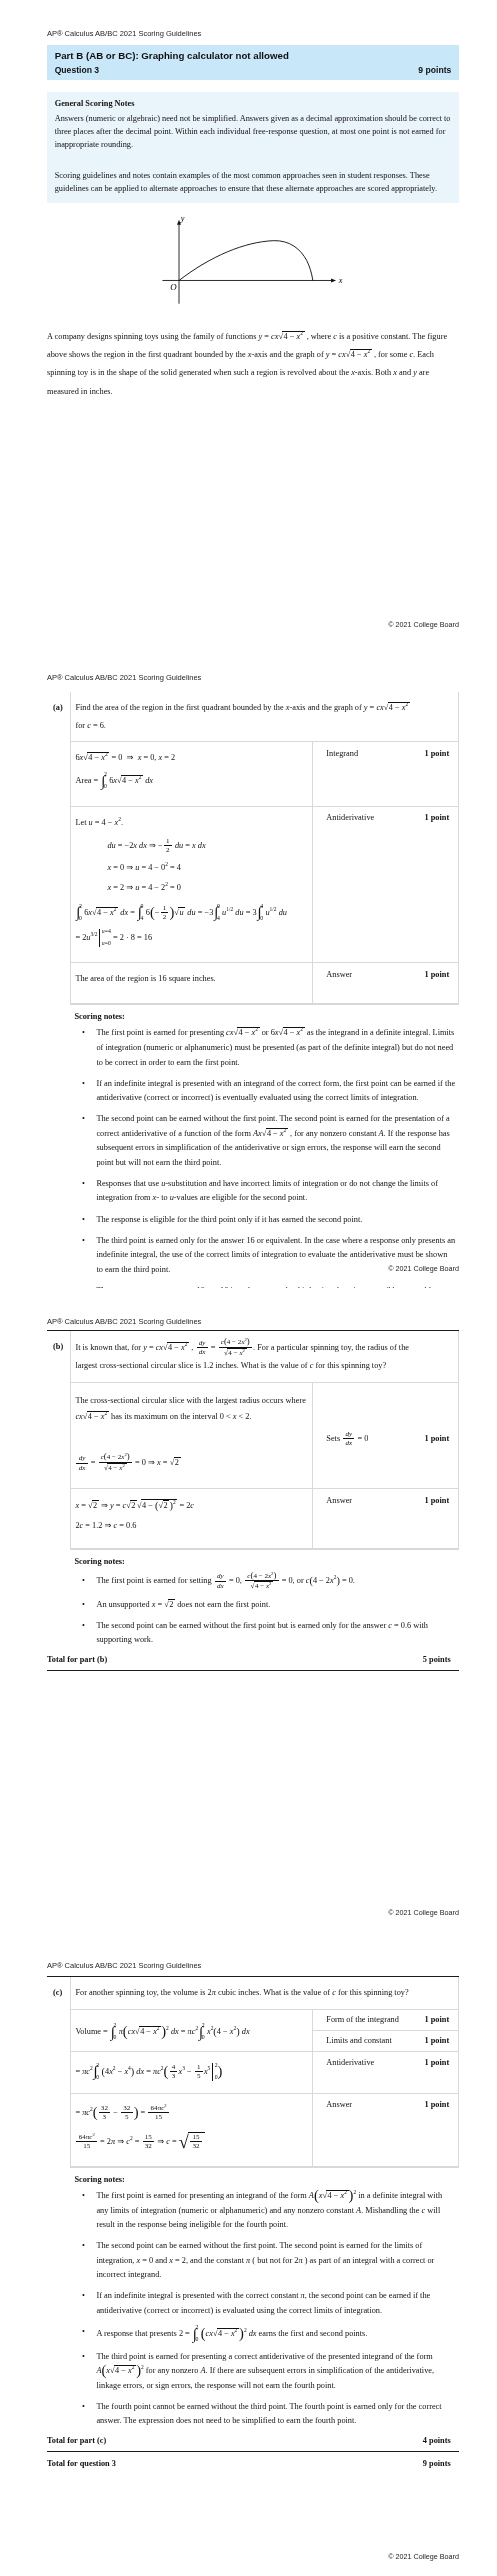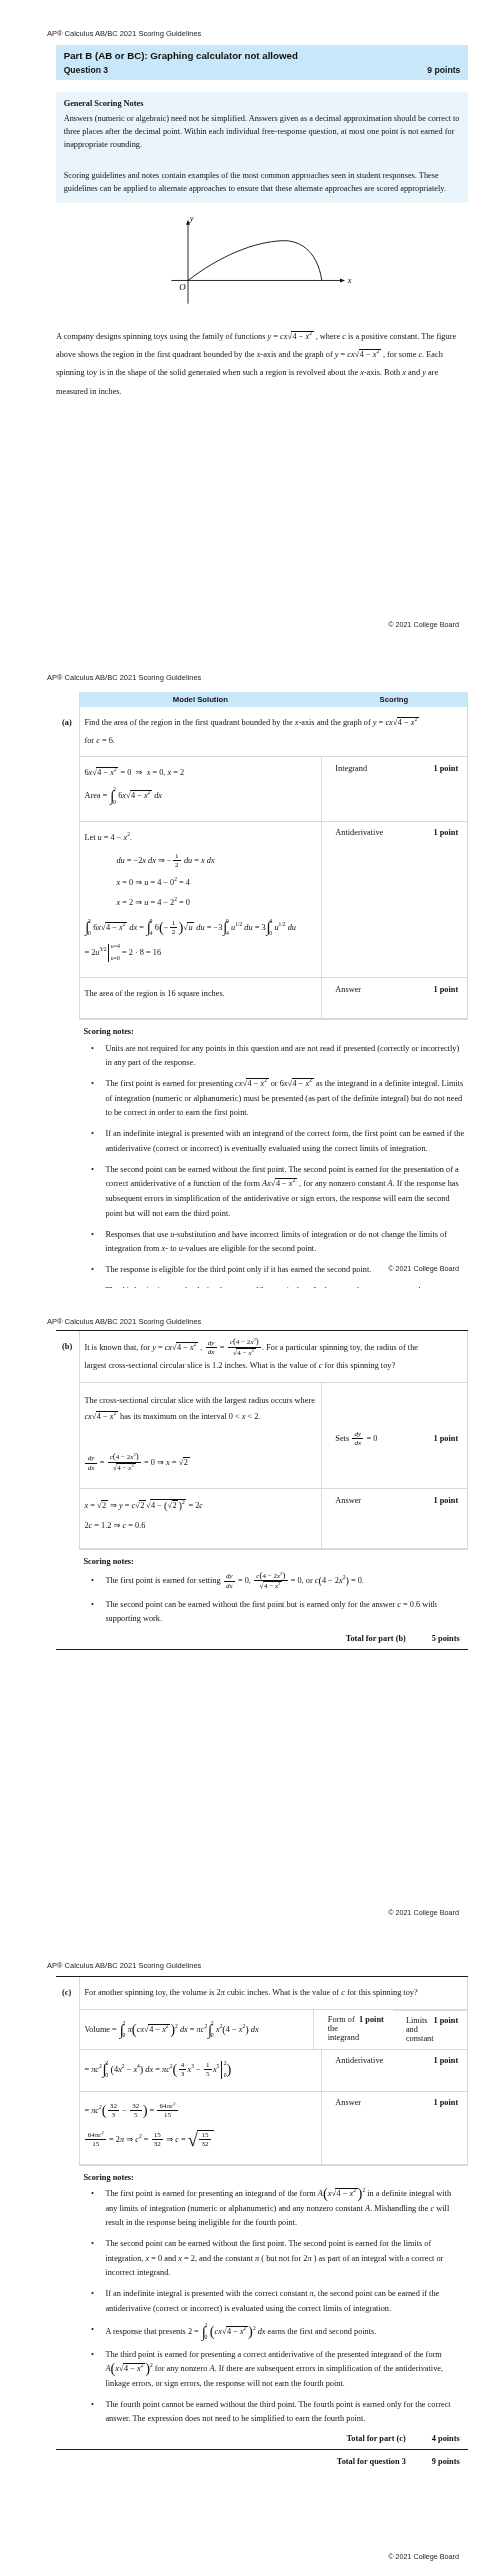--- a/index.html
+++ b/index.html
@@ -3,21 +3,21 @@
 <meta charset="utf-8">
 <style>
   html,body { margin:0; padding:0; background:#ffffff; }
   #canvas { position:relative; width:498px; height:2576px; background:#fff;
             font-family:"Liberation Serif", serif; color:#111; }
   .page { position:absolute; left:0; width:498px; height:644px; background:#fff; }
   .ap-header { position:absolute; top:29px; left:47px;
                font-family:"Liberation Sans", sans-serif; font-size:7.5px; color:#1d1d1d; }
   .pfoot { position:absolute; right:39px; bottom:15px;
            font-family:"Liberation Sans", sans-serif; font-size:7.2px; color:#1d1d1d; }
-  .body { position:absolute; left:56px; width:412px; }
+  .body { position:absolute; left:47px; width:412px; }
 
   
   .banner { background:#c8e7f8; padding:5px 7.7px 5.5px 7.7px; }
   .banner-title { font-family:"Liberation Sans", sans-serif; font-weight:bold; font-size:9.7px; color:#101010; }
   .banner-row { display:flex; justify-content:space-between; margin-top:3.9px;
                 font-family:"Liberation Sans", sans-serif; font-weight:bold; font-size:8.6px; }
   .gsn { background:#eaf4fb; margin-top:11.6px; padding:5.5px 7.7px 7.7px 7.7px; font-size:8.3px; line-height:1.6; }
   .gsn h3 { margin:0 0 1.1px 0; font-size:8.3px; }
   .gsn p { margin:0; }
   .gsn p + p { margin-top:17px; }
@@ -33,34 +33,34 @@
   .thr { width:147px; }
   .qrow { position:relative; padding:7.2px 8.8px 7.2px 4.4px; border-bottom:0.6px solid #d9d9d9;
           font-size:8.3px; line-height:2.1; }
   .plabel { position:absolute; left:-18px; top:7.2px; font-weight:bold; font-size:8.3px; }
   .srow { display:flex; border-bottom:0.6px solid #d9d9d9; }
   .srow:last-child { border-bottom:0.6px solid #d9d9d9; }
   .cl { width:242px; box-sizing:border-box; border-right:0.6px solid #d9d9d9; padding:6.6px 5.5px 7.7px 4.4px;
         font-size:8.3px; }
   .cr { flex:1; display:flex; justify-content:space-between; align-items:flex-start;
         padding:6.6px 8.8px 0 13.3px; font-size:8.3px; }
-  .cr2 { flex:1; display:flex; flex-direction:row; padding:0; }
+  .cr2 { flex:1; display:flex; flex-direction:column; padding:0; }
   .scoreline { display:flex; justify-content:space-between; align-items:flex-start;
                padding:5.5px 8.8px 5.5px 13.3px; font-size:8.3px; }
   .scoreline + .scoreline { border-top:0.6px solid #d9d9d9; }
   .spts { font-weight:bold; white-space:nowrap; }
   .mline { margin:3.3px 0 7.7px 0; line-height:1.5; }
   .ind { margin-left:32px; }
   .gap-top { margin-top:29px; }
 
   .notes { margin-left:23px; width:389px; padding:5.5px 3.3px 0 4.4px; box-sizing:border-box; font-size:8.3px; }
   .notes h4 { margin:1.1px 0 5.5px 0; font-size:8.3px; }
   .note { position:relative; padding-left:22px; margin-bottom:6.6px; line-height:1.75; }
   .note::before { content:"\2022"; position:absolute; left:7.7px; top:0; }
-  .total-row { display:flex; justify-content:flex-end; gap:26px; font-weight:bold; font-size:8.3px;
+  .total-row { display:flex; justify-content:space-between; gap:3px; font-weight:bold; font-size:8.3px;
                margin:7.7px 8.3px 5.5px 0; }
   .hrule { border:none; border-top:1.4px solid #1b1b1b; margin:0; width:412px; }
   .toprule { border:none; border-top:1.4px solid #1b1b1b; margin:0 0 0 0; width:412px; }
 
   
   i { font-style:italic; }
   sup { font-size:0.66em; vertical-align:super; line-height:0; }
   .rad { white-space:nowrap; }
   .vin { display:inline-block; border-top:0.7px solid #111; padding:0 1.7px 0 1.1px; margin-left:-0.6px; line-height:1.25; }
   .frac { display:inline-flex; flex-direction:column; vertical-align:middle; text-align:center;
@@ -115,24 +115,20 @@
       </div>
       <div class="intro">A company designs spinning toys using the family of functions <i>y</i> = <i>cx</i><span class="rad">√<span class="vin">4 − <i>x</i><sup>2</sup></span></span> , where <i>c</i> is a positive constant. The figure above shows the region in the first quadrant bounded by the <i>x</i>-axis and the graph of <i>y</i> = <i>cx</i><span class="rad">√<span class="vin">4 − <i>x</i><sup>2</sup></span></span> , for some <i>c</i>. Each spinning toy is in the shape of the solid generated when such a region is revolved about the <i>x</i>-axis. Both <i>x</i> and <i>y</i> are measured in inches.</div>
     </div>
     <div class="pfoot">© 2021 College Board</div>
   </div>
 
   <div class="page" style="top:644px; height:644px;">
     <div class="ap-header">AP® Calculus AB/BC 2021 Scoring Guidelines</div>
     <div class="body" style="top:48px;">
       <div class="qtable">
-        <div class="thead">
-          <div class="th thl">Model Solution</div>
-          <div class="th thr">Scoring</div>
-        </div>
         <div class="qrow">
           <span class="plabel">(a)</span>
           <div class="qtext">Find the area of the region in the first quadrant bounded by the <i>x</i>-axis and the graph of <i>y</i> = <i>cx</i><span class="rad">√<span class="vin">4 − <i>x</i><sup>2</sup></span></span><br>for <i>c</i> = 6.</div>
         </div>
         <div class="srow">
           <div class="cl">
             <div class="mline">6<i>x</i><span class="rad">√<span class="vin">4 − <i>x</i><sup>2</sup></span></span> = 0 &nbsp;⇒&nbsp; <i>x</i> = 0, <i>x</i> = 2</div>
             <div class="mline" style="">Area = <span class="int">
                   <span class="is">∫</span>
                   <span class="il">
@@ -200,21 +196,20 @@
             <div class="mline" style="margin-bottom:10px;">The area of the region is 16 square inches.</div>
           </div>
           <div class="cr">
             <span class="slabel">Answer</span>
             <span class="spts">1 point</span>
           </div>
         </div>
       </div>
       <div class="notes">
         <h4>Scoring notes:</h4>
-        <div class="note">Units are not required for any points in this question and are not read if presented (correctly or incorrectly) in any part of the response.</div>
         <div class="note">The first point is earned for presenting <i>cx</i><span class="rad">√<span class="vin">4 − <i>x</i><sup>2</sup></span></span> or 6<i>x</i><span class="rad">√<span class="vin">4 − <i>x</i><sup>2</sup></span></span> as the integrand in a definite integral. Limits of integration (numeric or alphanumeric) must be presented (as part of the definite integral) but do not need to be correct in order to earn the first point.</div>
         <div class="note">If an indefinite integral is presented with an integrand of the correct form, the first point can be earned if the antiderivative (correct or incorrect) is eventually evaluated using the correct limits of integration.</div>
         <div class="note">The second point can be earned without the first point. The second point is earned for the presentation of a correct antiderivative of a function of the form <i>Ax</i><span class="rad">√<span class="vin">4 − <i>x</i><sup>2</sup></span></span> , for any nonzero constant <i>A</i>. If the response has subsequent errors in simplification of the antiderivative or sign errors, the response will earn the second point but will not earn the third point.</div>
         <div class="note">Responses that use <i>u</i>-substitution and have incorrect limits of integration or do not change the limits of integration from <i>x</i>- to <i>u</i>-values are eligible for the second point.</div>
         <div class="note">The response is eligible for the third point only if it has earned the second point.</div>
         <div class="note">The third point is earned only for the answer 16 or equivalent. In the case where a response only presents an indefinite integral, the use of the correct limits of integration to evaluate the antiderivative must be shown to earn the third point.</div>
         <div class="note">The response cannot correct −16 to +16 in order to earn the third point; there is no possible reversal here.</div>
       </div>
       <div class="total-row">
         <span>Total for part (a)</span>
@@ -272,20 +267,21 @@
       </div>
       <div class="notes">
         <h4>Scoring notes:</h4>
         <div class="note" style="line-height:2.4;">The first point is earned for setting <span class="frac">
               <span class="fn"><i>dy</i></span>
               <span class="fd"><i>dx</i></span>
             </span> = 0, <span class="frac">
               <span class="fn"><i>c</i><span class="bg1">(</span>4 − 2<i>x</i><sup>2</sup><span class="bg1">)</span></span>
               <span class="fd"><span class="rad">√<span class="vin">4 − <i>x</i><sup>2</sup></span></span></span>
             </span> = 0, or <i>c</i><span class="bg1">(</span>4 − 2<i>x</i><sup>2</sup><span class="bg1">)</span> = 0.</div>
+        <div class="note">An unsupported <i>x</i> = <span class="rad">√<span class="vin">2</span></span> does not earn the first point.</div>
         <div class="note">The second point can be earned without the first point but is earned only for the answer <i>c</i> = 0.6 with supporting work.</div>
       </div>
       <div class="total-row">
         <span>Total for part (b)</span>
         <span>5 points</span>
       </div>
       <hr class="hrule">
     </div>
     <div class="pfoot">© 2021 College Board</div>
   </div>

